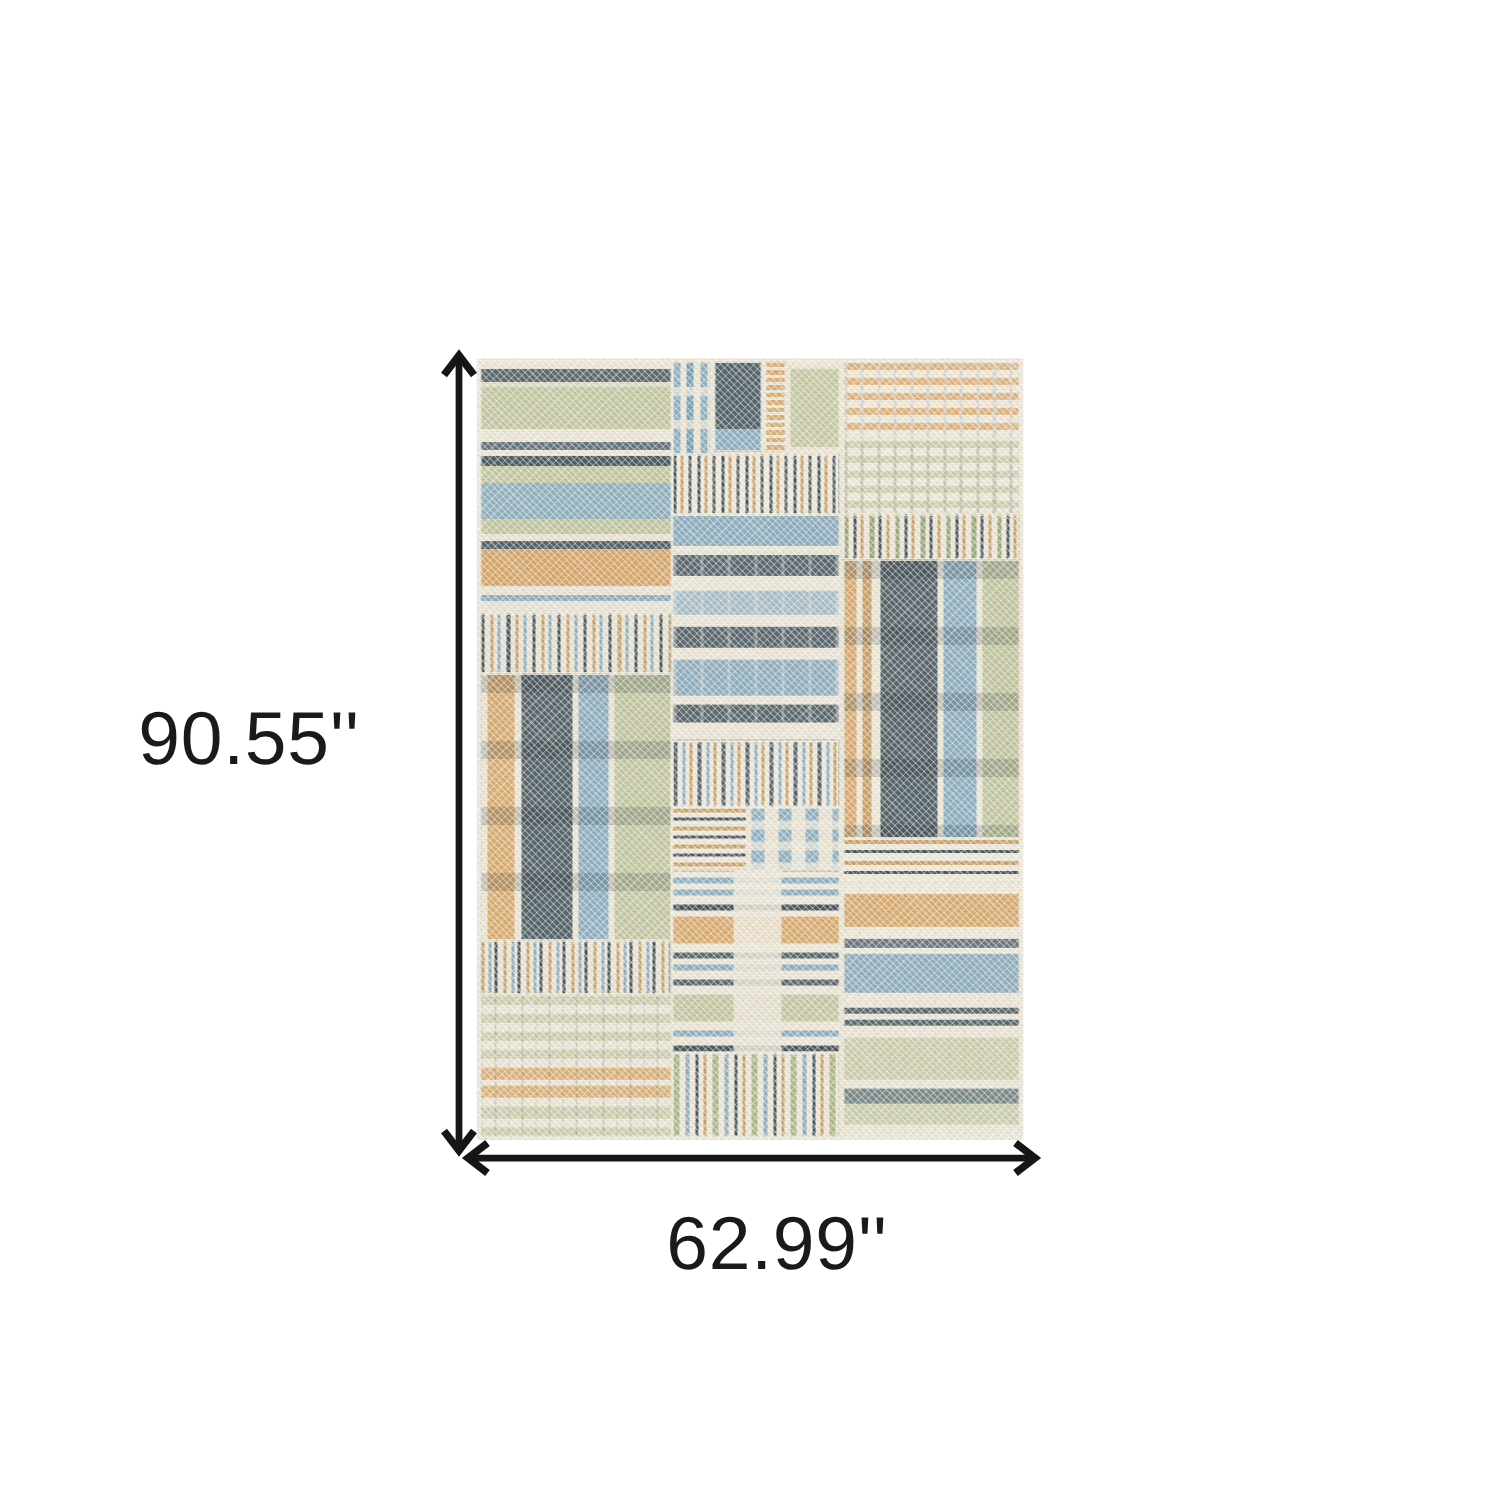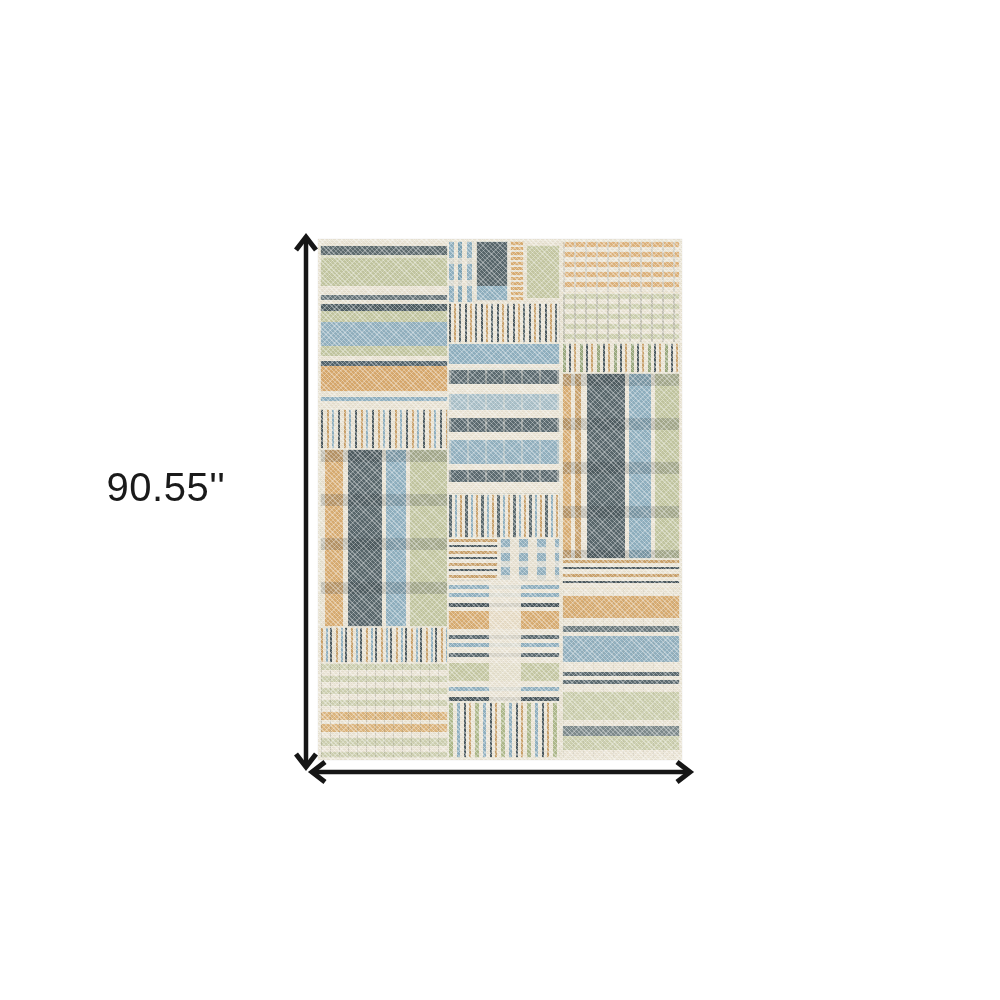--- a/index.html
+++ b/index.html
@@ -76,21 +76,21 @@
   .pc5{left:244px;top:320px;width:118px;height:30px;background:
     repeating-linear-gradient(180deg,#caa26b 0 3px,#ece6d7 3px 7px,#4a585e 7px 9px,#ece6d7 9px 14px);}
   .pc6{left:244px;top:350px;width:118px;height:169px;background:
     repeating-linear-gradient(90deg, rgba(150,148,135,.14) 0 1px, rgba(150,148,135,0) 1px 10px),
     linear-gradient(180deg,#ece6d7 0 6px,#d9ad72 6px 28px,#ece6d7 28px 36px,#6b7a7e 36px 42px,#ece6d7 42px 46px,#92b1c0 46px 72px,#ece6d7 72px 82px,#5b6a70 82px 86px,#ece6d7 86px 90px,#5b6a70 90px 94px,#ece6d7 94px 102px,#cdd0af 102px 130px,#ece6d7 130px 136px,#7d8a8c 136px 146px,#cdd0af 146px 160px,#ece6d7 160px 169px);}
   
   .arrow{position:absolute;}
   .arrow-v{left:288px;top:230px;}
   .arrow-h{left:305px;top:754px;}
   .dim-label{
-    position:absolute;color:#1a1a1a;font-size:40px;font-weight:400;
+    position:absolute;color:#1a1a1a;font-size:50px;font-weight:400;
     letter-spacing:.5px;text-align:center;line-height:1;white-space:nowrap;
   }
   .dim-label-h{left:86px;top:467px;width:160px;}
   .dim-label-w{left:418px;top:804px;width:200px;}
 </style>
 </head>
 <body>
 
 <div class="canvas">
 
@@ -127,14 +127,15 @@
   </svg>
 
   <svg class="arrow arrow-h" width="392" height="36" viewBox="0 0 392 36">
     <line x1="9" y1="18" x2="383" y2="18" stroke="#161616" stroke-width="4.5"></line>
     <polyline points="20,8 7,18 20,28" fill="none" stroke="#161616" stroke-width="5" stroke-linejoin="miter"></polyline>
     <polyline points="372,8 385,18 372,28" fill="none" stroke="#161616" stroke-width="5" stroke-linejoin="miter"></polyline>
   </svg>
 
   <div class="dim-label dim-label-h">90.55''</div>
 
+  <div class="dim-label dim-label-w">62.99''</div>
 
 </div>
 
 </body></html>

